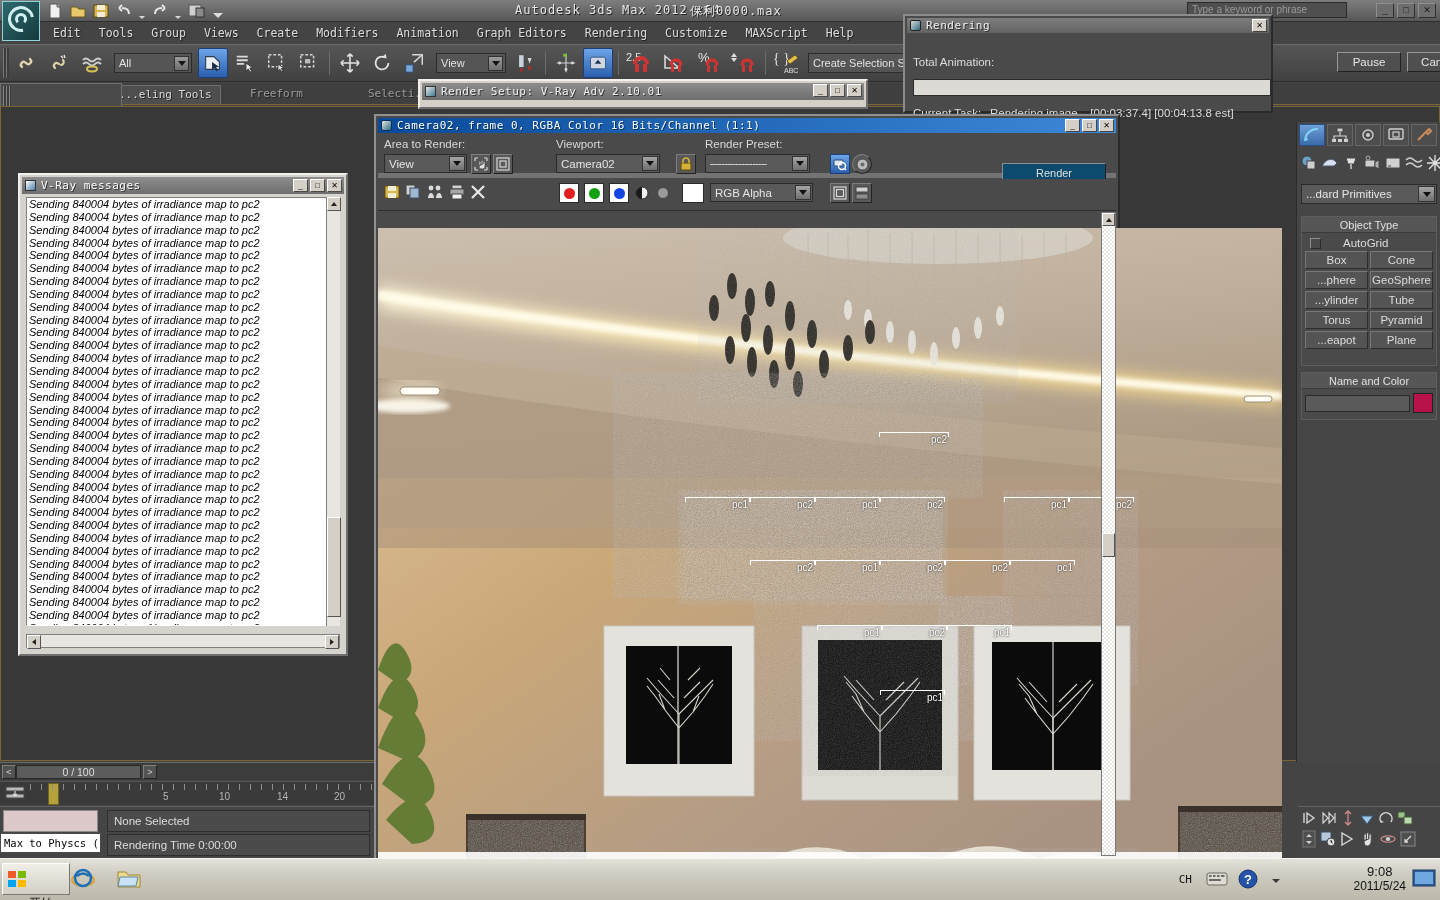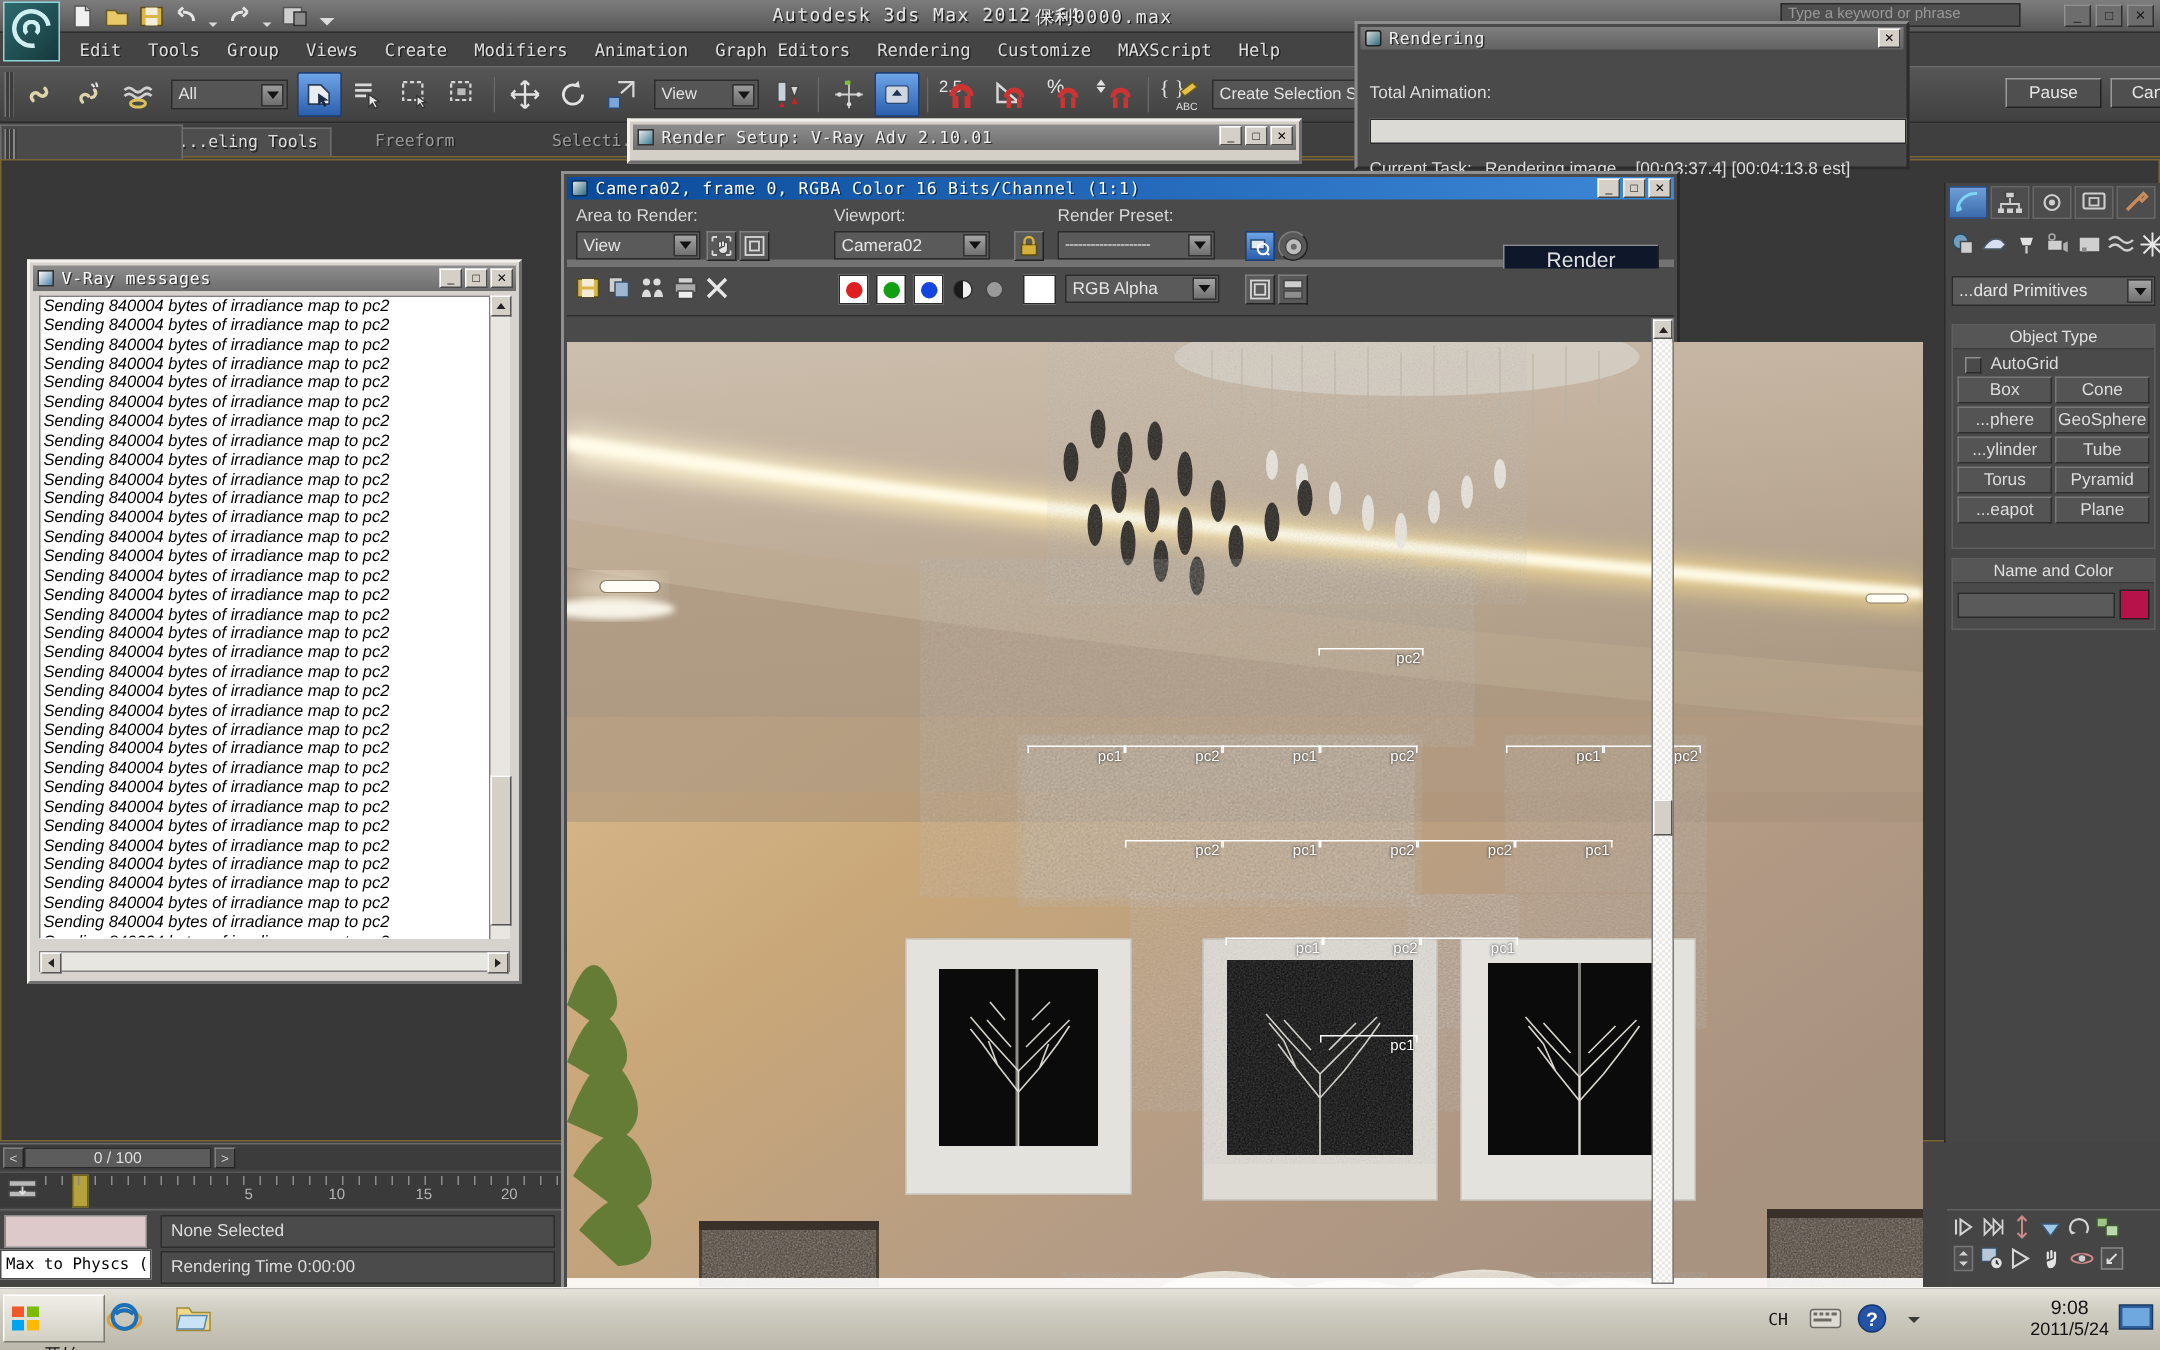--- a/index.html
+++ b/index.html
@@ -168,22 +168,22 @@
     display:flex; align-items:center; padding-left:4px; }
   .rf-combo .arw{ position:absolute; right:1px; top:1px; width:16px; height:15px;
     background:linear-gradient(#a5a5a5,#707070); border:1px solid #333;
     display:flex; align-items:center; justify-content:center; }
   .rf-combo .arw:after{ content:""; border-left:4px solid transparent;
     border-right:4px solid transparent; border-top:5px solid #111; }
   .sqbtn{ position:absolute; width:20px; height:20px; background:#595959;
     border:1px solid #7d7d7d; border-right-color:#222; border-bottom-color:#222;
     display:flex; align-items:center; justify-content:center; }
   .renderbtn{ position:absolute; right:10px; top:28px; width:104px; height:20px;
-    background:#0f172a; border:1px solid #8d8d8d; border-right-color:#222;
-    border-bottom-color:#222; color:#e0e0e0; font-size:14px;
+    background:#0c4a6e; border:1px solid #8d8d8d; border-right-color:#222;
+    border-bottom-color:#222; color:#e0e0e0; font-size:11px;
     display:flex; align-items:center; justify-content:center; }
 
   
   .rimg{ position:absolute; left:2px; top:112px; width:904px; height:630px;
     overflow:hidden; background:#b9a795; }
   .rfw-vsb{ position:absolute; right:2px; top:96px; width:15px; bottom:2px;
     background:repeating-conic-gradient(#e9e7e2 0% 25%, #ffffff 0% 50%) 0 0/4px 4px;
     border:1px solid #7a7a7a; }
   .rfw-vsb .up{ position:absolute; left:0; top:0; width:13px; height:13px;
     background:#d4d0c8; border:1px solid #fff; border-right-color:#555;
@@ -585,21 +585,21 @@
           <div class="tick" style="left: 294px;"></div>
           <div class="tick" style="left: 305px;"></div>
           <div class="tick" style="left: 316px;"></div>
           <div class="tick" style="left: 327px;"></div>
           <div class="tick" style="left: 338px;"></div>
           <div class="tick" style="left: 349px;"></div>
           <div class="tick" style="left: 360px;"></div>
           <div class="tick" style="left: 371px;"></div>
           <div class="ticknum" style="left: 163px;">5</div>
           <div class="ticknum" style="left: 219px;">10</div>
-          <div class="ticknum" style="left: 277px;">15</div>
+          <div class="ticknum" style="left: 277px;">14</div>
           <div class="ticknum" style="left: 334px;">20</div>
           <div class="ticknum" style="left: 389px;">25</div>
         </div>
     </div>
 
     <div class="statusbar">
       <div class="mtp"></div>
       <div class="mtp2">Max to Physcs (</div>
       <div class="statfield" style="top:3px;">None Selected</div>
       <div class="statfield" style="top:27px;">Rendering Time  0:00:00</div>
@@ -685,21 +685,21 @@
         </span>
       </div>
 
       <div class="cp-combo">
         <span>...dard Primitives</span>
         <span class="arw"></span>
       </div>
 
       <div class="rollout" style="top:94px;height:150px;">
         <div class="rollout-hdr">Object Type</div>
-        <div style="display:flex;align-items:center;gap:6px;padding:4px 0 2px 8px;">
+        <div style="display:flex;align-items:center;gap:22px;padding:4px 0 2px 8px;">
           <span class="chk"></span>
           <span style="color:#dcdcdc;font-size:11.5px;">AutoGrid</span>
         </div>
         <div style="display:grid;grid-template-columns:1fr 1fr;gap:2px;padding:0 3px 4px 3px;">
           <div class="objbtn">Box</div>
           <div class="objbtn">Cone</div>
           <div class="objbtn">...phere</div>
           <div class="objbtn">GeoSphere</div>
           <div class="objbtn">...ylinder</div>
           <div class="objbtn">Tube</div>

